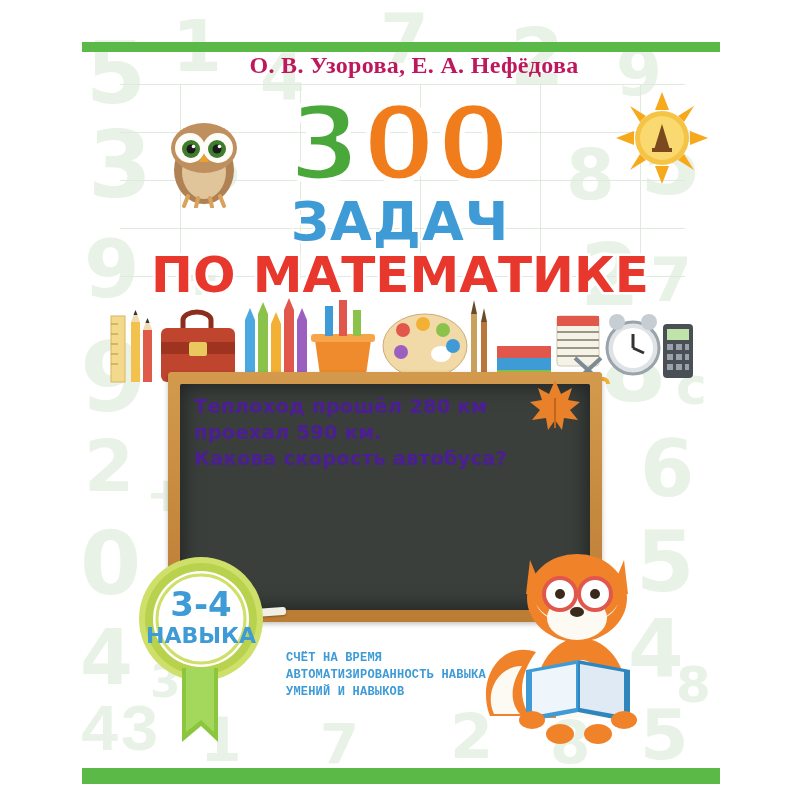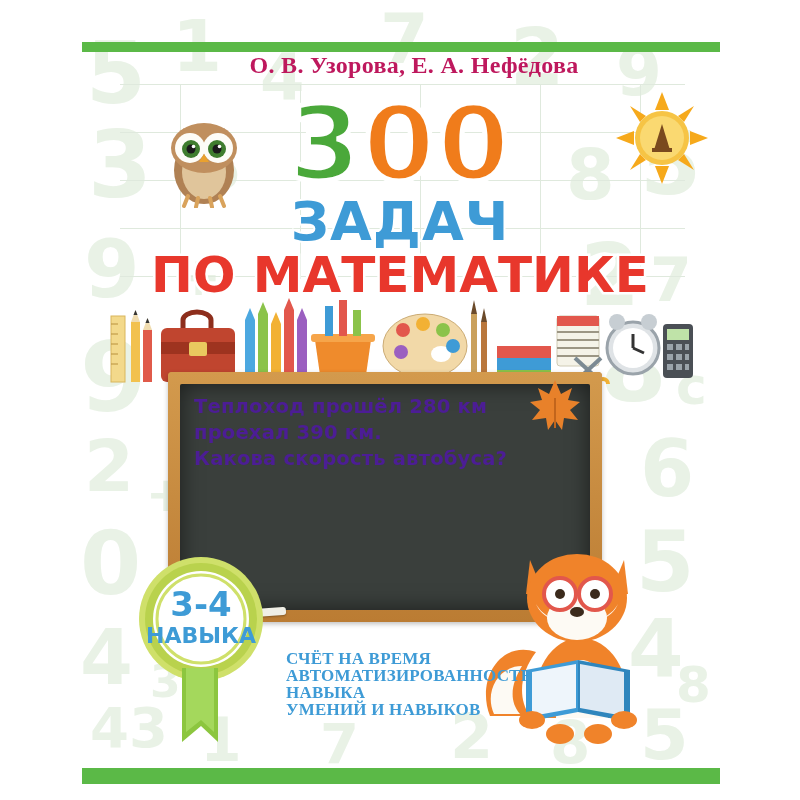--- a/index.html
+++ b/index.html
@@ -88,21 +88,21 @@
     display:flex;flex-direction:column;align-items:center;justify-content:center;
     color:#3e9bd6;font-family:"DejaVu Sans",sans-serif;font-weight:700;}
   .grade .g1{font-size:34px;line-height:34px;}
   .grade .g2{font-size:22px;line-height:30px;}
 
   
   .fox{position:absolute;left:482px;top:520px;width:190px;height:230px;z-index:12;}
 
   
   .bottom-text{position:absolute;left:286px;top:650px;width:300px;z-index:12;
-    color:#3e9bd6;font-family:Liberation Serif, serif;font-weight:700;font-size:17px;
+    color:#3e9bd6;font-family:Liberation Mono, monospace;font-weight:700;font-size:12px;
     line-height:17px;letter-spacing:.2px;text-align:left;}
 </style>
 </head>
 <body>
 
 <div class="cover">
 
   <div class="bg-numbers">
     <span style="left:6px;top:30px;font-size:86px;">5</span>
     <span style="left:92px;top:10px;font-size:72px;">1</span>
@@ -123,21 +123,21 @@
     <span style="left:596px;top:360px;font-size:52px;">c</span>
     <span style="left:4px;top:430px;font-size:72px;">2</span>
     <span style="left:66px;top:470px;font-size:48px;">+</span>
     <span style="left:560px;top:430px;font-size:78px;">6</span>
     <span style="left:0px;top:520px;font-size:88px;">0</span>
     <span style="left:556px;top:520px;font-size:84px;">5</span>
     <span style="left:0px;top:620px;font-size:76px;">4</span>
     <span style="left:70px;top:660px;font-size:44px;">3</span>
     <span style="left:548px;top:610px;font-size:80px;">4</span>
     <span style="left:596px;top:660px;font-size:50px;">8</span>
-    <span style="left:10px;top:700px;font-size:56px;">43</span>
+    <span style="left:0px;top:700px;font-size:66px;font-family:Liberation Mono, monospace;">43</span>
     <span style="left:120px;top:710px;font-size:60px;">1</span>
     <span style="left:240px;top:716px;font-size:56px;">7</span>
     <span style="left:370px;top:706px;font-size:62px;">2</span>
     <span style="left:470px;top:714px;font-size:58px;">8</span>
     <span style="left:560px;top:700px;font-size:70px;">5</span>
   </div>
 
   <div class="margin-left"></div>
   <div class="margin-right"></div>
 
@@ -304,21 +304,21 @@
       <rect x="562" y="68" width="6" height="6"></rect>
         <rect x="571" y="68" width="6" height="6"></rect>
         <rect x="580" y="68" width="4" height="6"></rect>
     </g>
   </svg>
 
   <div class="board-frame">
     <div class="board-inner"></div>
     <div class="board-text">
       <div>Теплоход прошёл 280 км</div>
-      <div>проехал 390 км.</div>
+      <div>проехал 590 км.</div>
       <div>Какова скорость автобуса?</div>
     </div>
   </div>
   <div class="chalk"></div>
 
   <svg class="leaf" viewBox="0 0 54 54">
     <path d="M27 2 L33 16 L44 10 L40 22 L52 24 L42 32 L50 42 L36 40 L34 52 L27 42 L20 52 L18 40 L4 42 L12 32 L2 24 L14 22 L10 10 L21 16 Z" fill="#e8812a"></path>
     <path d="M27 20 L27 50" stroke="#c2651c" stroke-width="2"></path>
   </svg>
 

